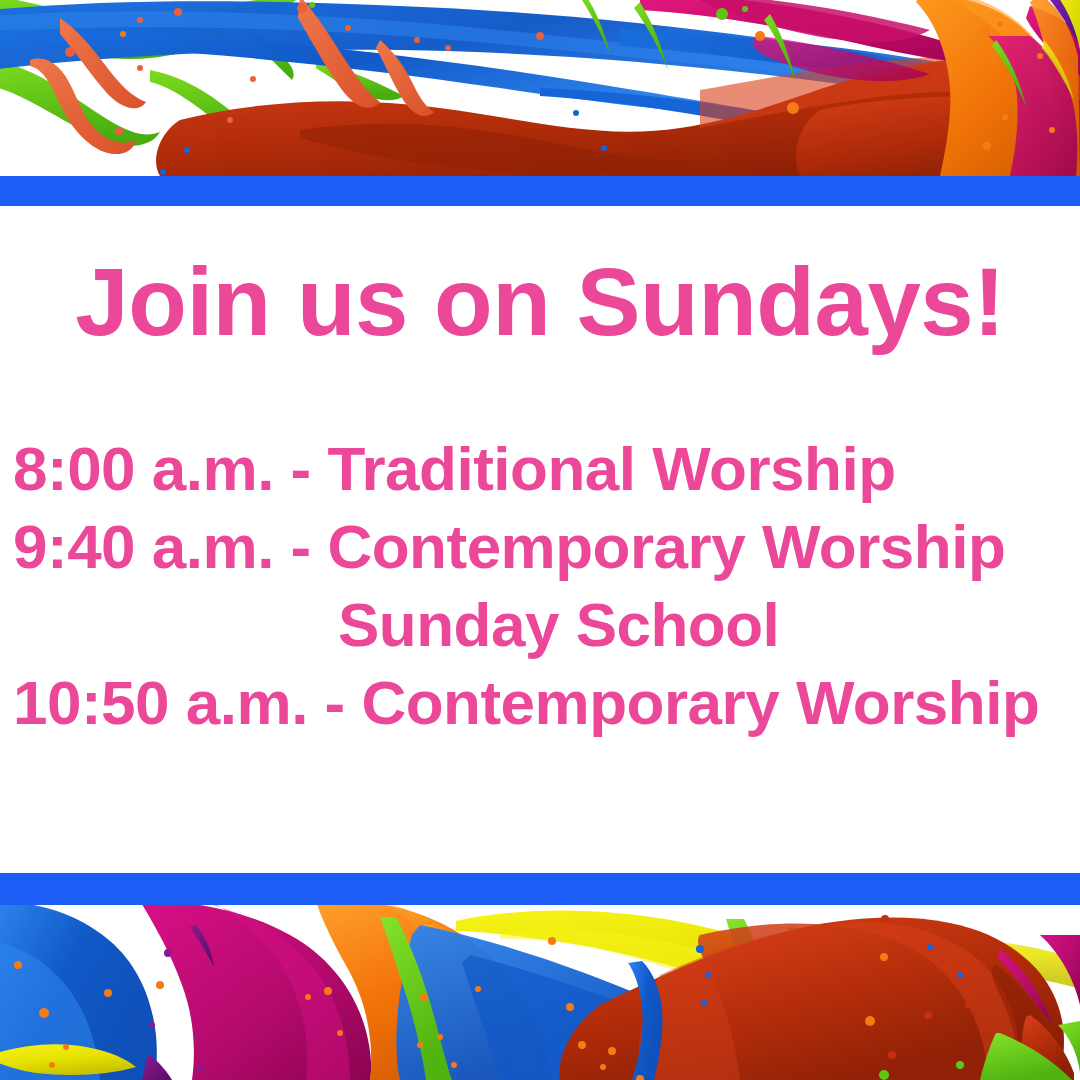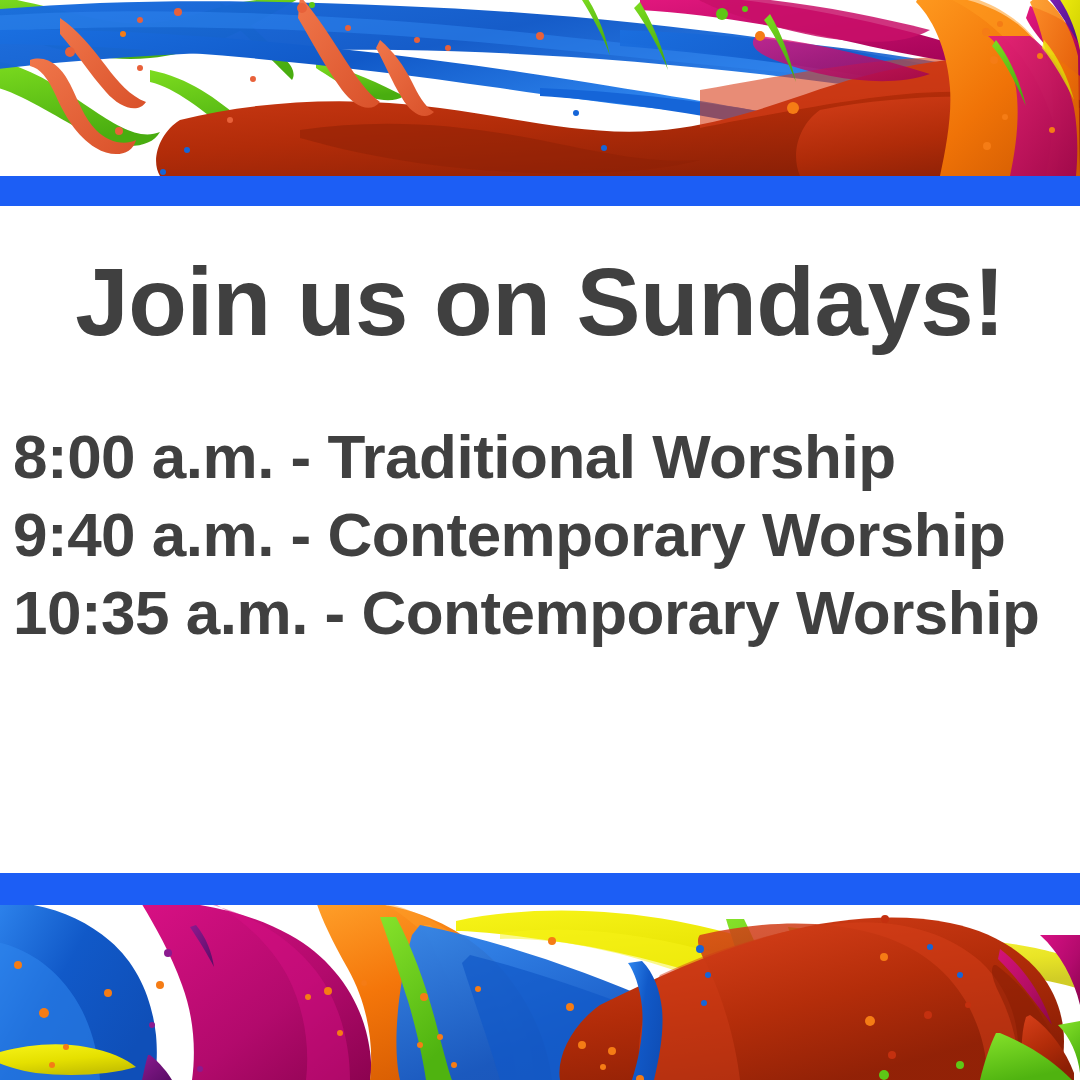--- a/index.html
+++ b/index.html
@@ -43,39 +43,39 @@
   .bar-top    { top: 176px; height: 30px; }
   .bar-bottom { top: 873px; height: 32px; }
 
   
   .content {
     position: absolute;
     left: 0;
     top: 206px;
     width: 1080px;
     height: 667px;
-    color: #404040;
+    color: #ec4899;
   }
 
   .title {
     position: absolute;
     top: 44px;
     left: 0;
     width: 1080px;
     text-align: center;
     font-size: 96px;
     line-height: 104px;
     font-weight: bold;
     letter-spacing: -0.5px;
     white-space: nowrap;
   }
 
   .schedule {
     position: absolute;
-    top: 212px;
+    top: 224px;
     left: 0;
     width: 1012px;
   }
 
   .sched-line {
     font-size: 62px;
     line-height: 78px;
     font-weight: bold;
     letter-spacing: -0.5px;
     white-space: nowrap;
@@ -209,21 +209,22 @@
 
   <div class="blue-bar bar-top"></div>
 
   <div class="content">
 
     <div class="title">Join us on Sundays!</div>
 
     <div class="schedule">
       <div class="sched-line">8:00 a.m. - Traditional Worship</div>
       <div class="sched-line">9:40 a.m. - Contemporary Worship</div>
-      <div class="sched-line">10:35 a.m. - Contemporary Worship</div>
+      <div class="sched-line indented">Sunday School</div>
+      <div class="sched-line">10:50 a.m. - Contemporary Worship</div>
     </div>
   </div>
 
   <div class="blue-bar bar-bottom"></div>
 
   <div class="splash splash-bottom">
     <svg viewBox="0 0 1080 175" preserveAspectRatio="none" aria-hidden="true">
       <defs>
         <linearGradient id="gBlue2" x1="0" y1="0" x2="1" y2="0.6">
           <stop offset="0" stop-color="#2f86ef"></stop>

